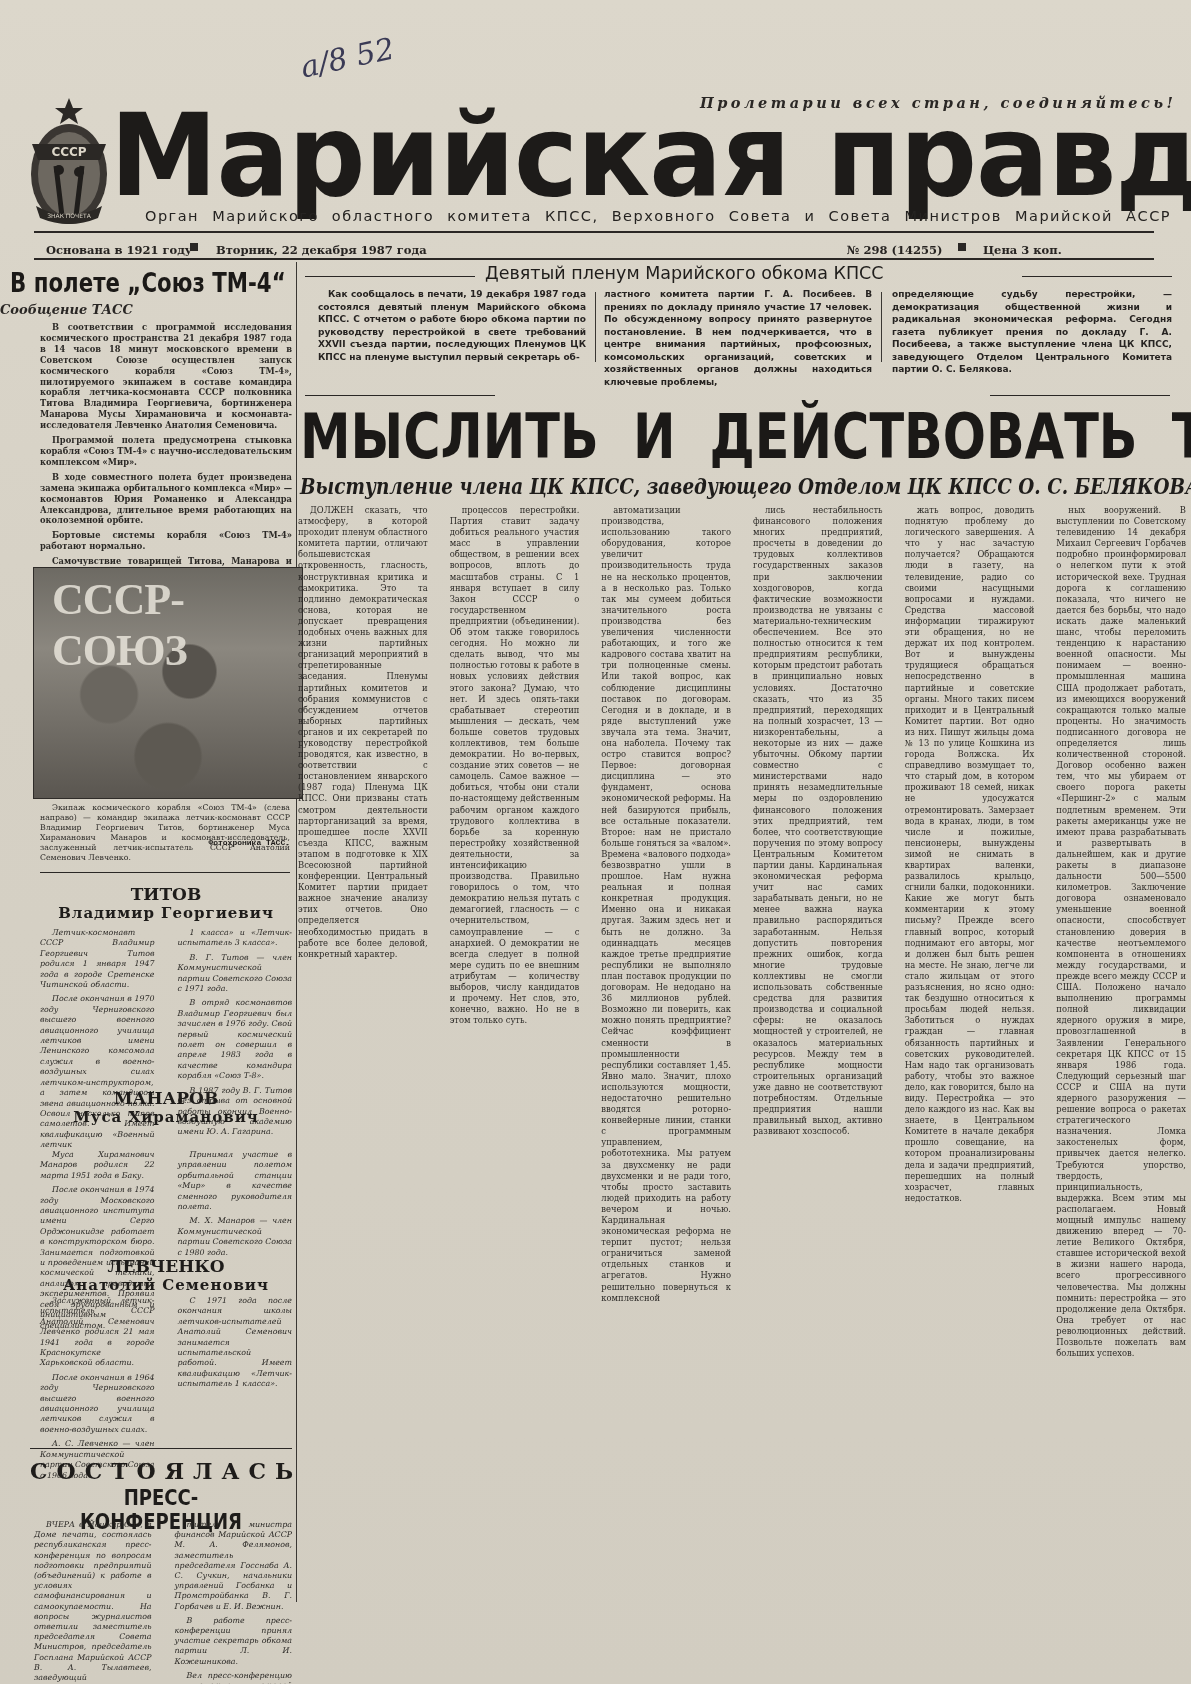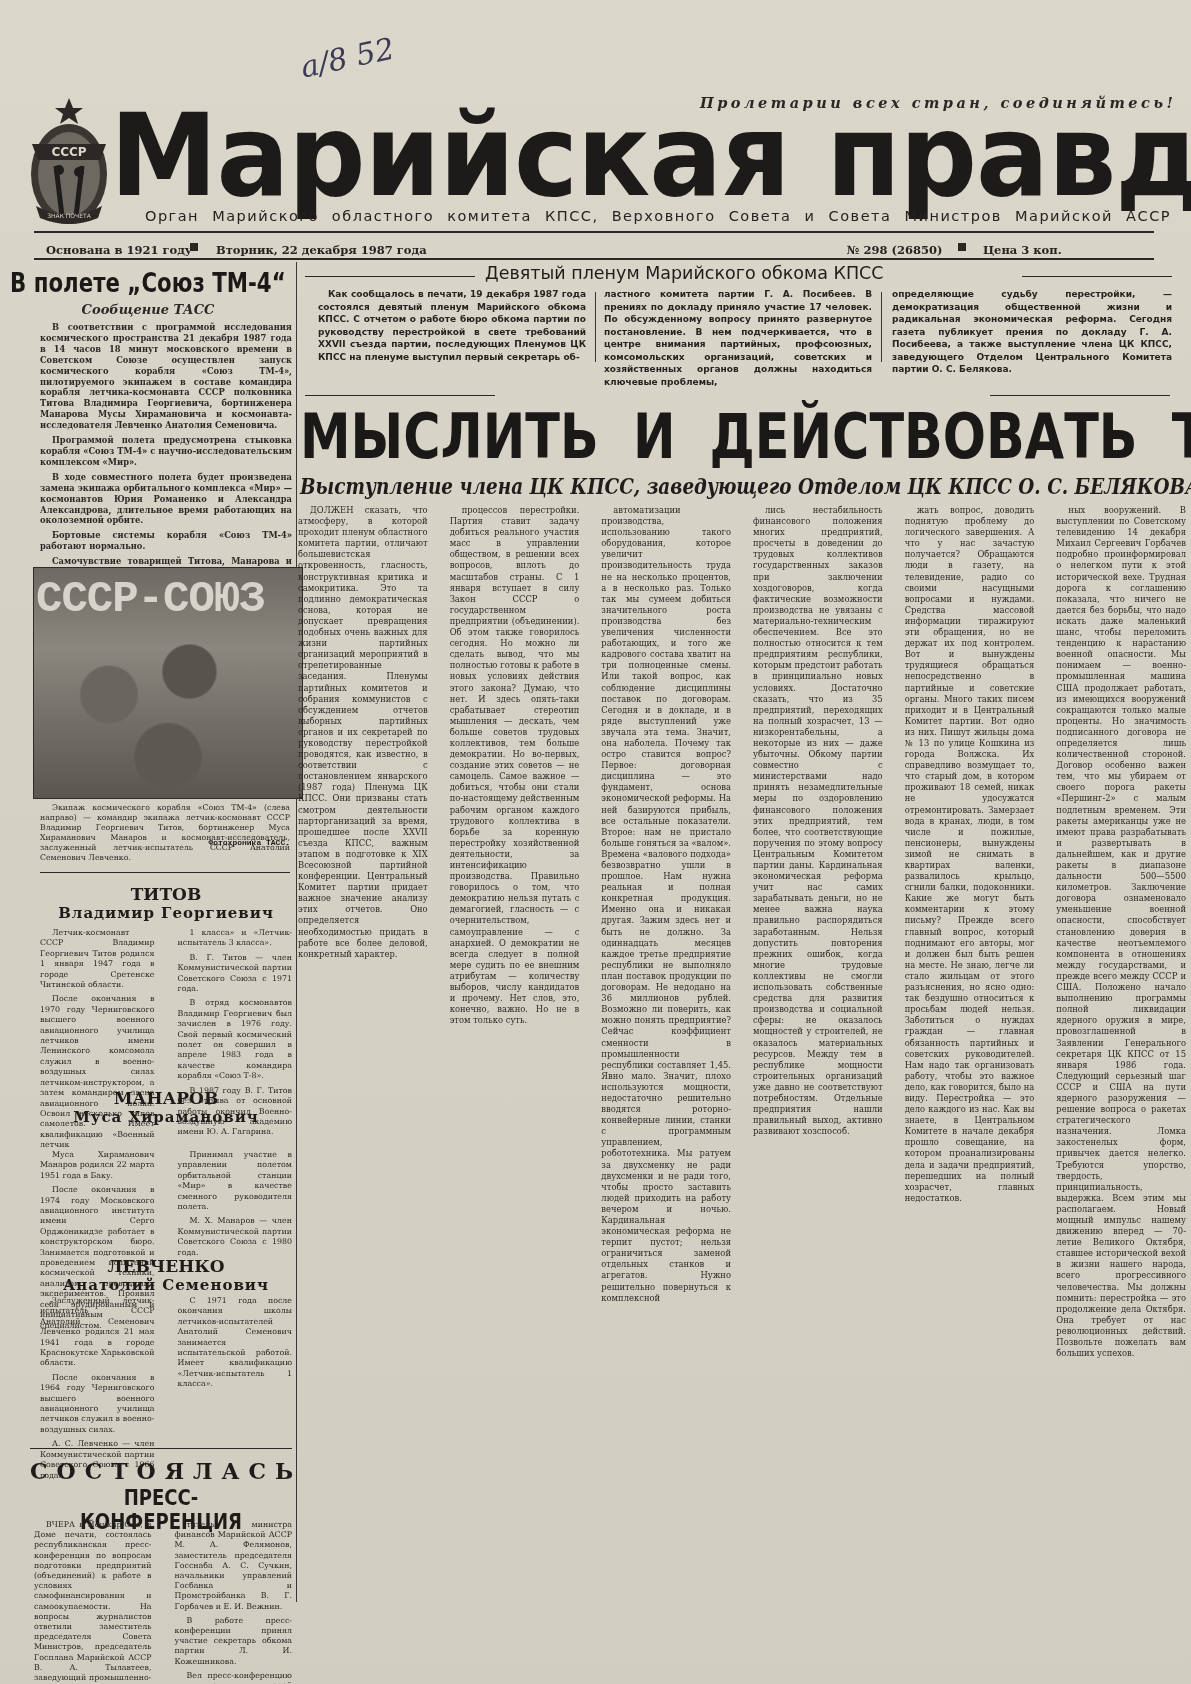--- a/index.html
+++ b/index.html
@@ -68,30 +68,30 @@
   .photo {
     position:absolute; left:33px; top:567px; width:268px; height:230px;
     background:
       radial-gradient(circle at 28% 55%, #6a665f 0 12%, transparent 13%),
       radial-gradient(circle at 58% 45%, #57534d 0 13%, transparent 14%),
       radial-gradient(circle at 50% 82%, #5d5952 0 14%, transparent 15%),
       linear-gradient(180deg,#6d6a63 0%,#8b877f 35%,#5a5650 100%);
     border:1px solid #2f2c29; overflow:hidden;
   }
   .photo-label {
-    position:absolute; left:2px; top:6px;
-    font-family:Liberation Mono, monospace; font-weight:bold; font-size:44px;
+    position:absolute; left:18px; top:6px;
+    font-family:Liberation Serif, serif; font-weight:bold; font-size:44px;
     color:#e8e4da; opacity:.85; letter-spacing:-1px;
   }
   .bio-name {
     text-align:center; font-family:"DejaVu Serif", serif; font-weight:bold;
     color:#1e1c1a;
   }
   .col-rule { position:absolute; width:1px; background:#3a3733; }
-  .two-col { display:flex; gap:23px; }
+  .two-col { display:flex; gap:23px;font-style:italic; }
   .two-col > div { flex:1; }
   .main-head {
     position:absolute; left:300px; top:402px; width:885px;
     font-family:"DejaVu Sans", sans-serif; font-weight:bold; font-size:62px;
     line-height:70px; white-space:nowrap; color:#1b1917;
     transform:scaleX(0.82); transform-origin:left top; word-spacing:20px;
   }
   .main-sub {
     position:absolute; left:300px; top:472px; width:890px;
     font-family:"DejaVu Serif", serif; font-style:italic; font-weight:bold;
@@ -125,29 +125,29 @@
   </svg>
 
   <div class="motto">Пролетарии всех стран, соединяйтесь!</div>
   <div class="masthead">Марийская правда</div>
   <div class="organ">Орган Марийского областного комитета КПСС, Верховного Совета и Совета Министров Марийской АССР</div>
 
   <div class="rule" style="left:34px; top:231px; width:1120px; height:2px;"></div>
   <div class="dateline" style="left:46px;">Основана в 1921 году</div>
   <span class="sq" style="position:absolute; left:190px; top:243px;"></span>
   <div class="dateline" style="left:216px;">Вторник, 22 декабря 1987 года</div>
-  <div class="dateline" style="left:847px;">№ 298 (26850)</div>
+  <div class="dateline" style="left:847px;">№ 298 (14255)</div>
   <span class="sq" style="position:absolute; left:958px; top:243px;"></span>
   <div class="dateline" style="left:983px;">Цена 3 коп.</div>
   <div class="rule" style="left:34px; top:258px; width:1120px; height:2px;"></div>
 
   <div class="col-rule" style="left:296px; top:262px; height:1340px;"></div>
 
   <div class="h-left">В полете „Союз ТМ-4“</div>
-  <div class="sub-italic" style="position:absolute; left:0; top:302px; width:296px; text-align:center; font-size:13px;">Сообщение ТАСС</div>
+  <div class="sub-italic" style="position:absolute; left:0; top:302px; width:296px; text-align:left; font-size:13px;">Сообщение ТАСС</div>
 
   <div class="text" style="position:absolute; left:40px; top:322px; width:252px; font-weight:bold; font-size:8.3px; line-height:10.9px;">
     <p>В соответствии с программой исследования космического пространства 21 декабря 1987 года в 14 часов 18 минут московского времени в Советском Союзе осуществлен запуск космического корабля «Союз ТМ-4», пилотируемого экипажем в составе командира корабля летчика-космонавта СССР полковника Титова Владимира Георгиевича, бортинженера Манарова Мусы Хираманoвича и космонавта-исследователя Левченко Анатолия Семеновича.</p>
     <p>Программой полета предусмотрена стыковка корабля «Союз ТМ-4» с научно-исследовательским комплексом «Мир».</p>
     <p>В ходе совместного полета будет произведена замена экипажа орбитального комплекса «Мир» — космонавтов Юрия Романенко и Александра Александрова, длительное время работающих на околоземной орбите.</p>
     <p>Бортовые системы корабля «Союз ТМ-4» работают нормально.</p>
     <p>Самочувствие товарищей Титова, Манарова и Левченко хорошее.</p>
   </div>
 
   <div class="photo">

